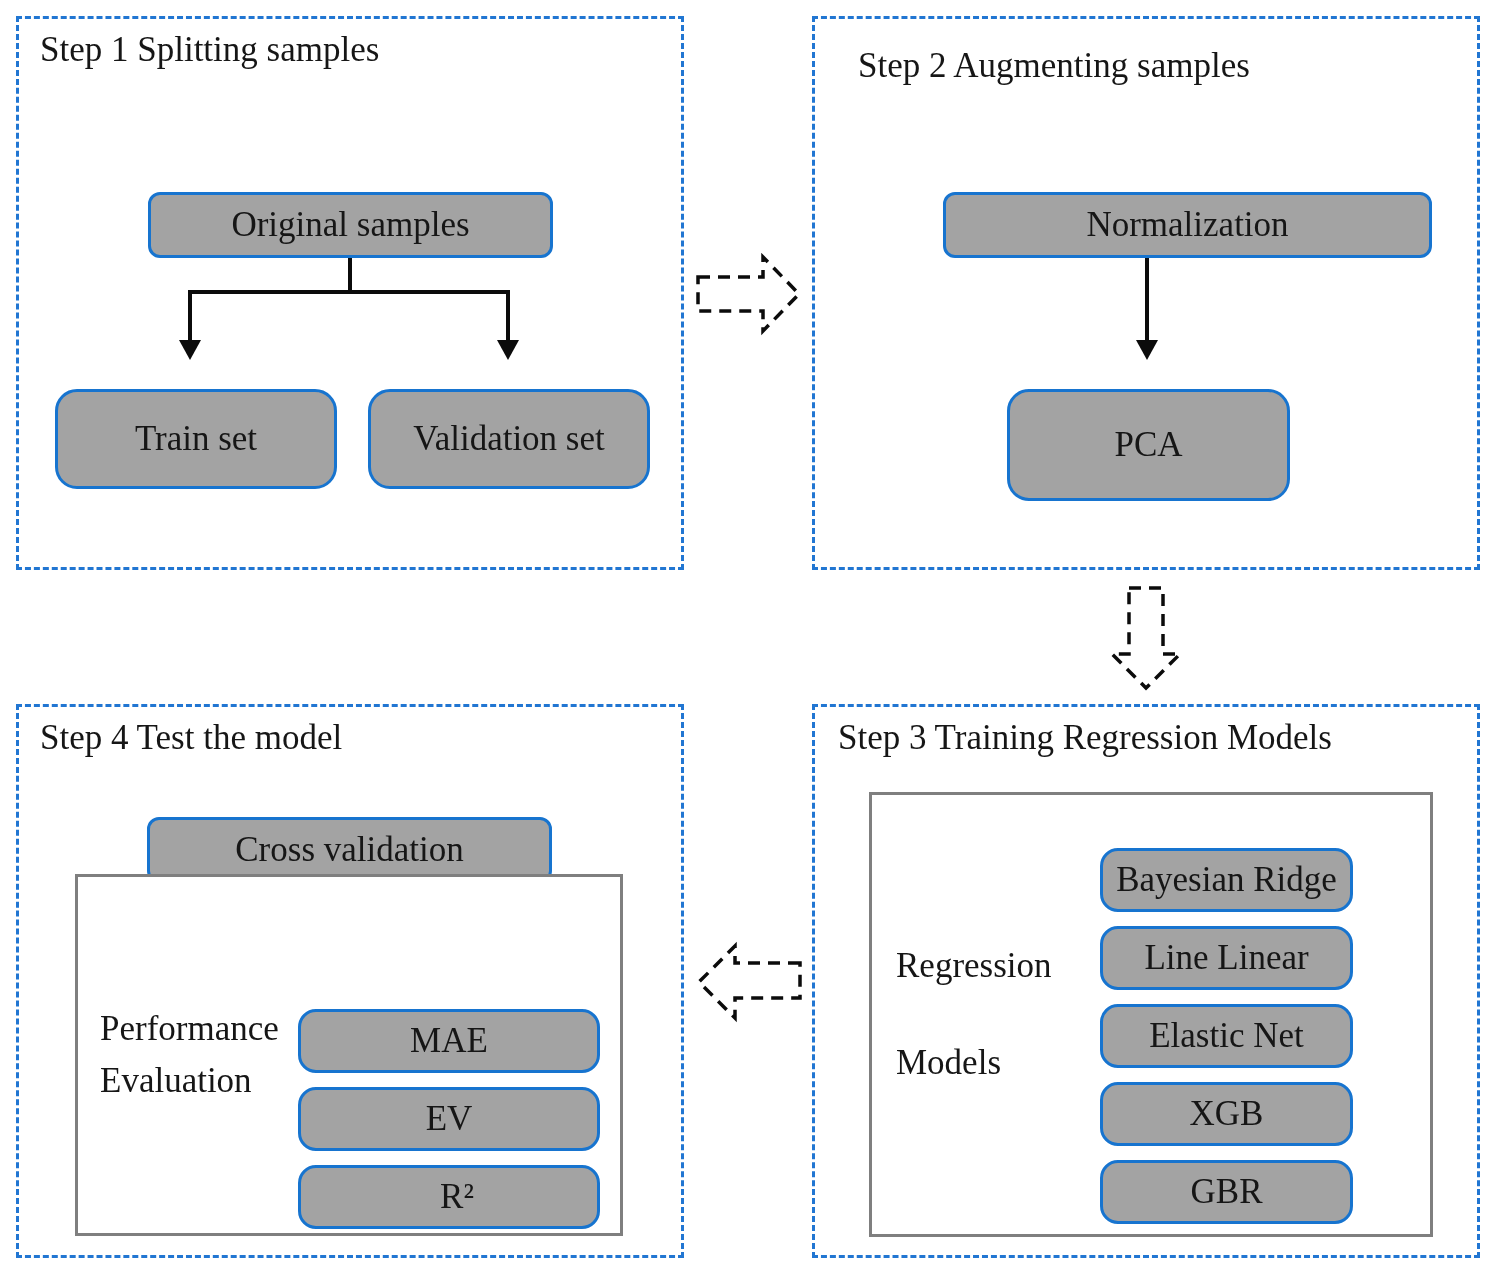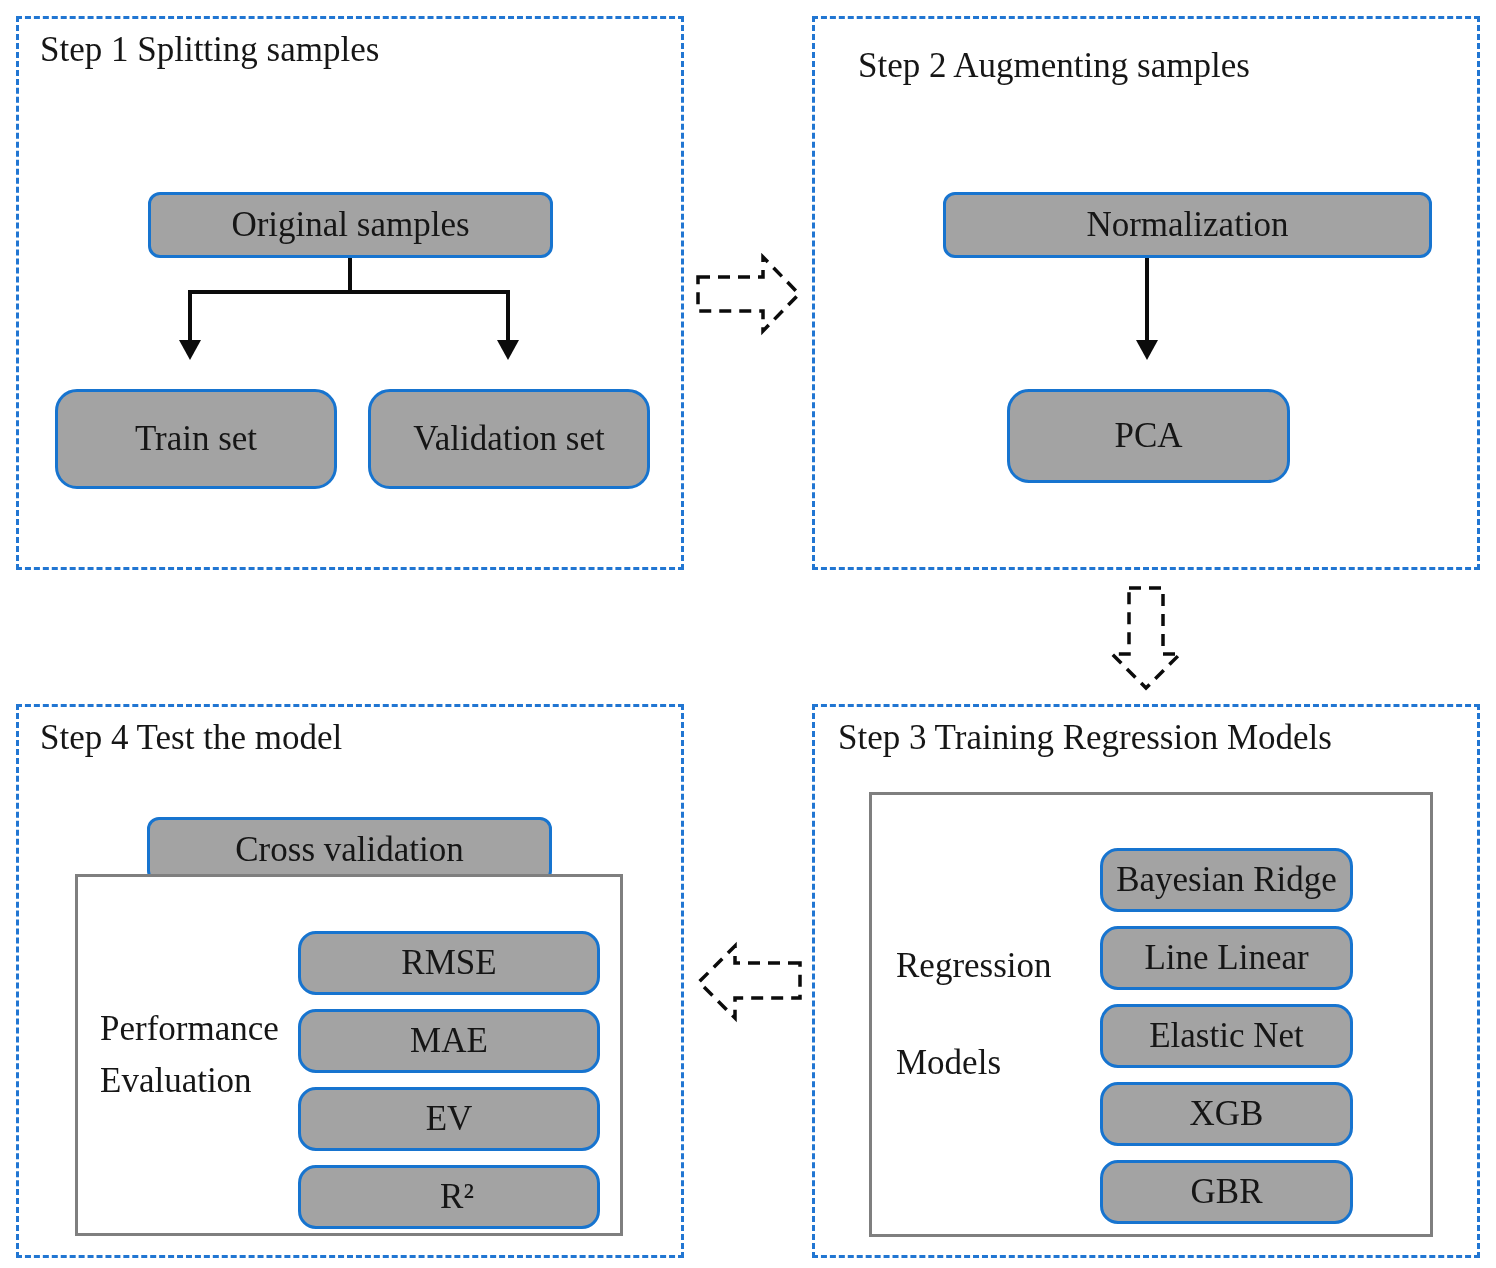--- a/index.html
+++ b/index.html
@@ -51,21 +51,21 @@
     text-align:center;
     white-space:nowrap;
     margin-top:28px;
   }
   .r22{border-radius:22px;}
   .r18{border-radius:18px;}
   #box-original{left:148px;top:164px;width:405px;height:66px;}
   #box-train{left:55px;top:361px;width:282px;height:100px;}
   #box-validation{left:368px;top:361px;width:282px;height:100px;}
   #box-normalization{left:943px;top:164px;width:489px;height:66px;}
-  #box-pca{left:1007px;top:361px;width:283px;height:94px;}
+  #box-pca{left:1007px;top:361px;width:283px;height:112px;}
   #box-crossval{left:147px;top:789px;width:405px;height:66px;}
   .graybox{
     position:absolute;
     border:3px solid var(--gray-border);
     background:#fff;
     box-sizing:border-box;
   }
   #gray-step3{left:869px;top:792px;width:564px;height:445px;}
   #gray-step4{left:75px;top:874px;width:548px;height:362px;}
   .group-label{
@@ -136,18 +136,17 @@
   <div class="bluebox r18 model-box" id="model-1">Line Linear</div>
   <div class="bluebox r18 model-box" id="model-3">XGB</div>
   <div class="bluebox r18 model-box" id="model-4">GBR</div>
 
   <div class="bluebox" id="box-crossval">Cross validation</div>
   <div class="graybox" id="gray-step4"></div>
   <div class="group-label" id="label-performance">
     <span>Performance</span>
     <span>Evaluation</span>
   </div>
-  <div class="bluebox r18 metric-box" id="metric-0">RMSE</div>
   <div class="bluebox r18 metric-box" id="metric-1">MAE</div>
   <div class="bluebox r18 metric-box" id="metric-2">EV</div>
   <div class="bluebox r18 metric-box" id="metric-3">R²</div>
 
 </div>
 
 </body></html>

